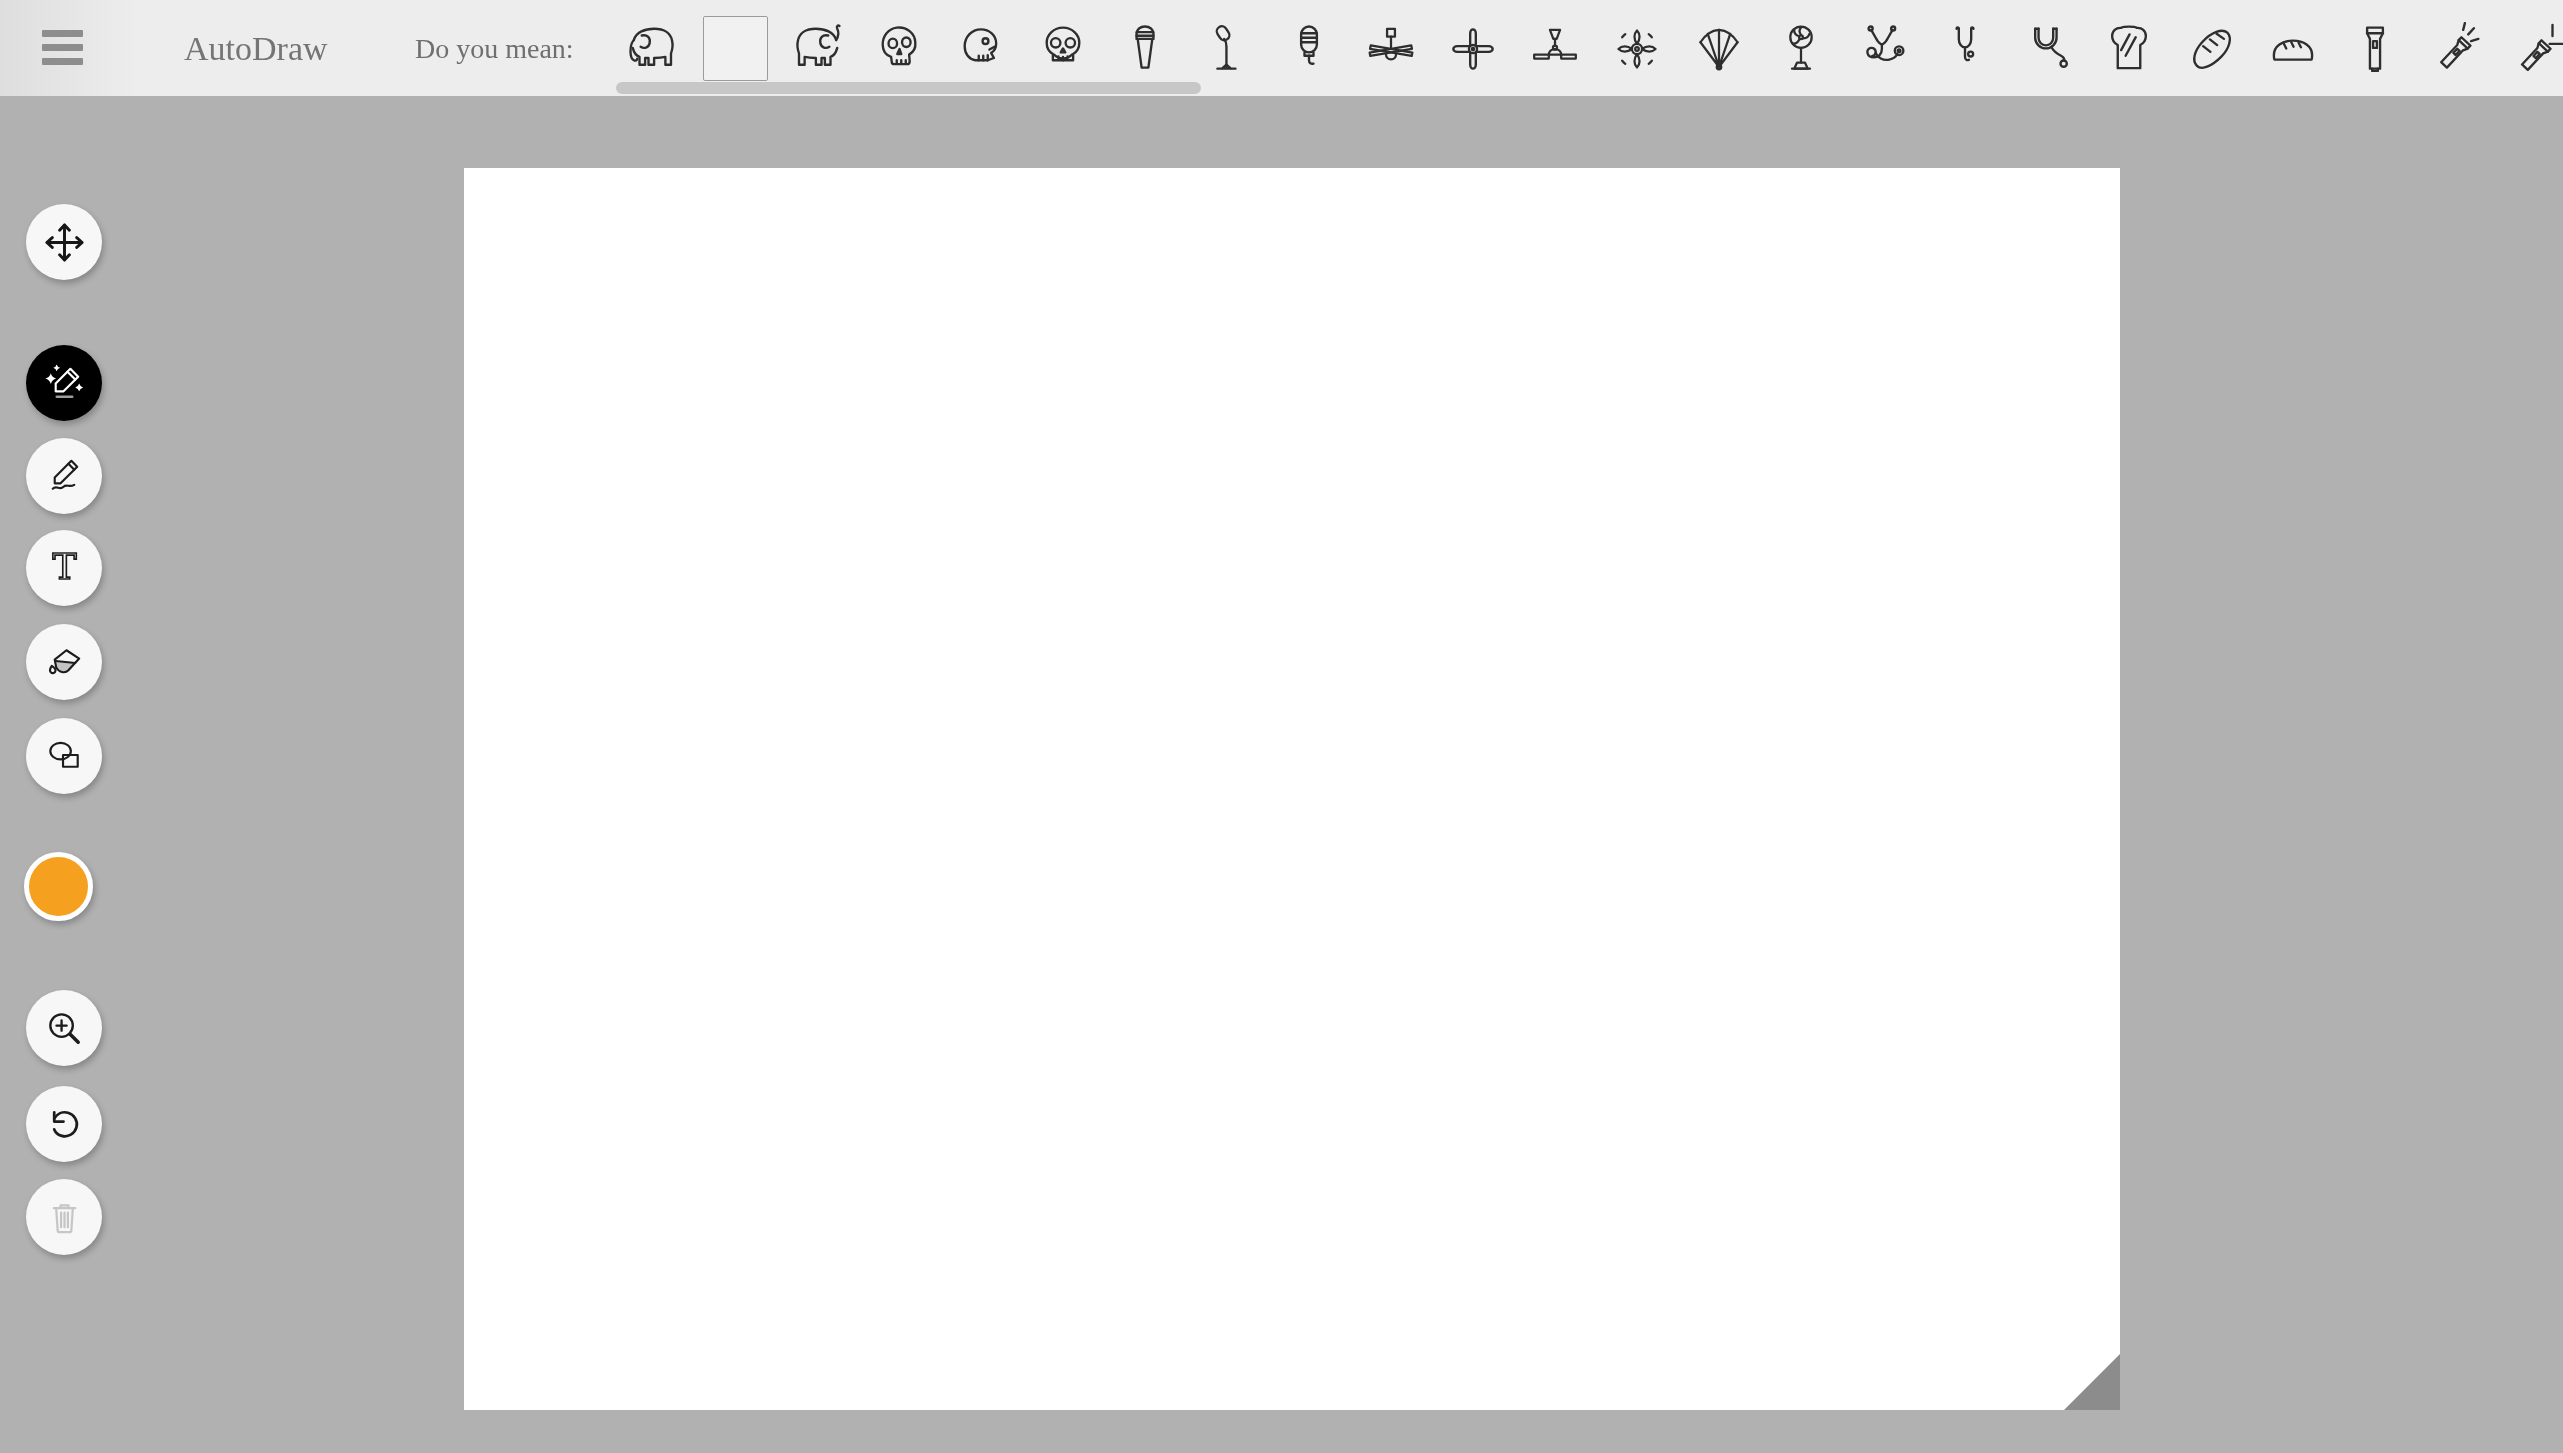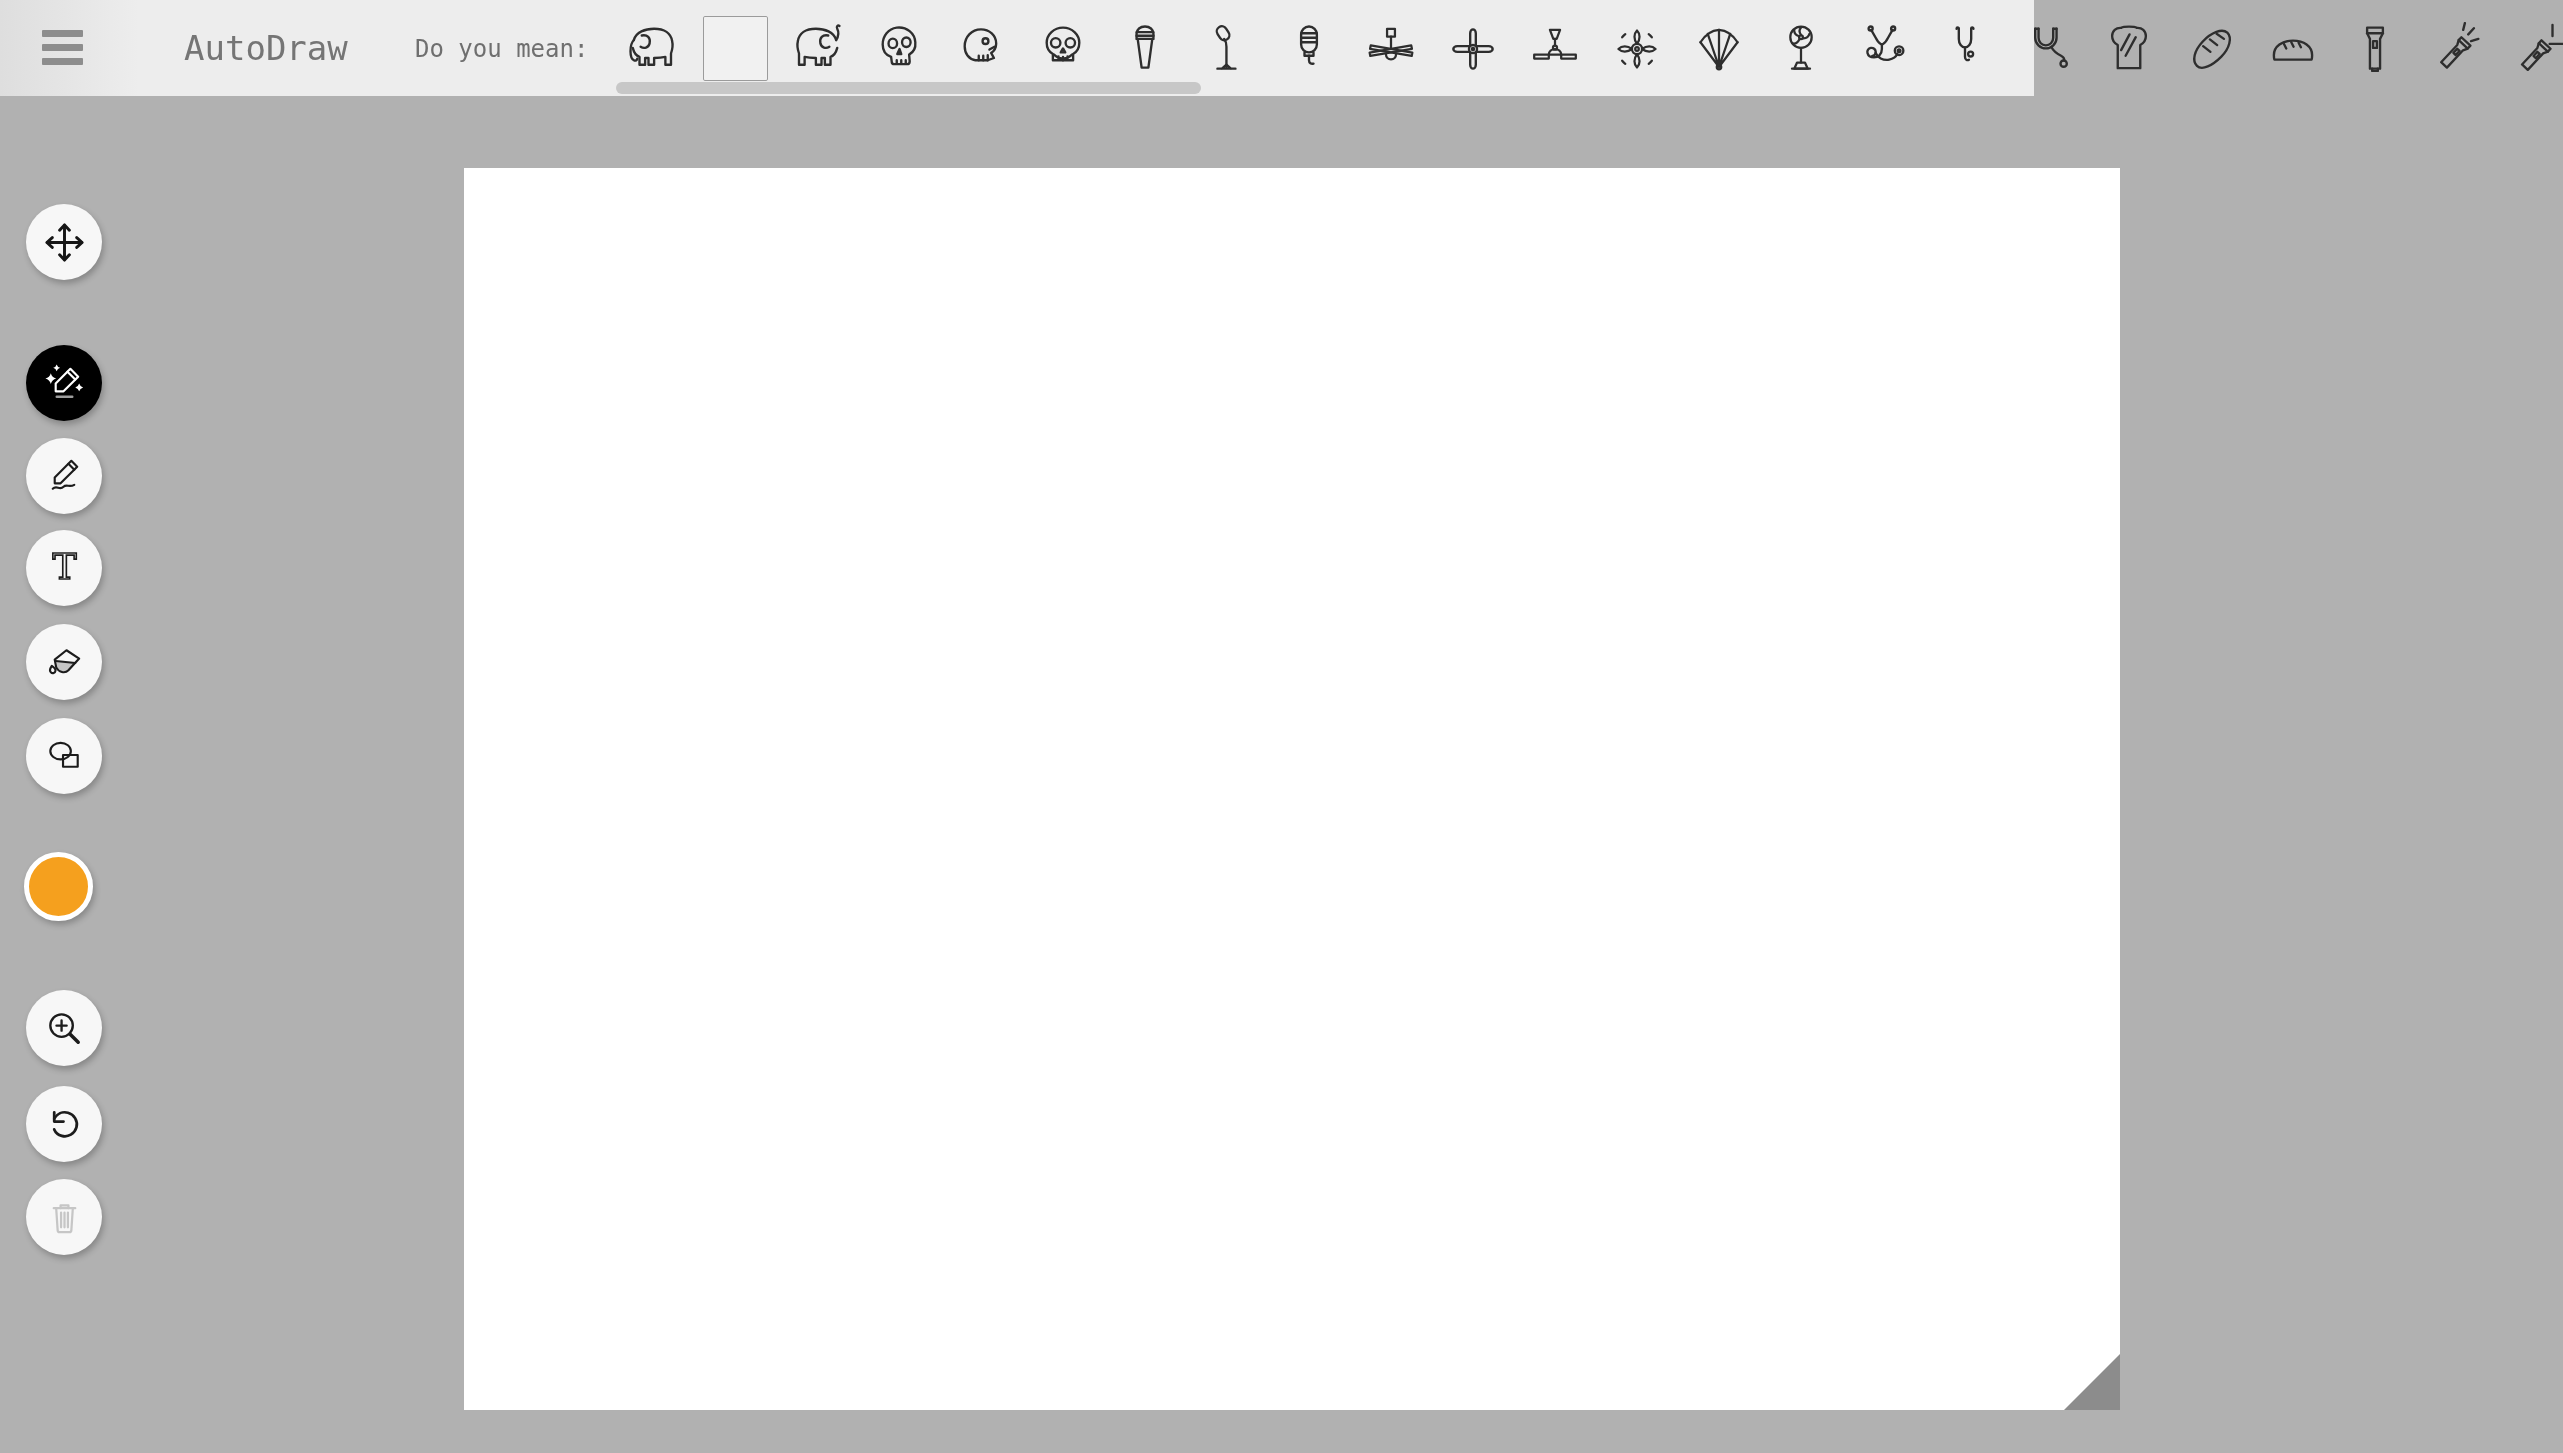--- a/index.html
+++ b/index.html
@@ -1,27 +1,27 @@
 <!DOCTYPE html>
 <html style="font-size:15px"><head>
 <meta charset="utf-8">
 <style>
   html,body{margin:0;padding:0}
   body{width:2563px;height:1453px;background:#B1B1B1;overflow:hidden;position:relative;
        font-family:"DejaVu Sans Mono","Liberation Mono",monospace;}
   button{background:none;border:none;padding:0;font:inherit;cursor:pointer}
 
   
-  .topbar{position:absolute;left:0;top:0;width:2034px;height:96px;
-          background:linear-gradient(90deg,#DEDEDE 0px,#EDEDED 139px);}
+  .topbar{position:absolute;left:0;top:0;width:2563px;height:96px;
+          background:linear-gradient(90deg,#DEDEDE 0px,#EDEDED 139px);font-family:Liberation Serif, serif;}
   .hamburger{position:absolute;left:42px;top:30px;width:41px;height:35px;display:flex;
              flex-direction:column;justify-content:space-between;cursor:pointer}
   .hamburger span{display:block;width:41px;height:7.4px;background:#8D8D8D;border-radius:0.9px}
   .app-title{position:absolute;left:184px;top:28px;font-size:34px;line-height:41px;color:#757575;}
-  .prompt{position:absolute;left:415px;top:34px;font-size:24px;line-height:30px;color:#6F6F6F;}
+  .prompt{position:absolute;left:415px;top:34px;font-size:28px;line-height:30px;color:#6F6F6F;}
   .suggs{position:absolute;left:612px;top:15px;height:67px;display:flex;align-items:center}
   .sugg-cell{width:82px;height:67px;display:flex;align-items:center;justify-content:center}
   .sugg{width:65px;height:65px;display:flex;align-items:center;justify-content:center;
         border:1.9px solid transparent;border-radius:1.9px;box-sizing:border-box}
   .sugg.selected{border-color:#9B9B9B;background:#F1F1F1}
   .sugg svg{width:54px;height:54px;color:#2E2E2E}
   .scroll-thumb{position:absolute;left:616px;top:82px;width:585px;height:12px;
                 border-radius:6.5px;background:#C7C7C7;cursor:pointer}
 
   

